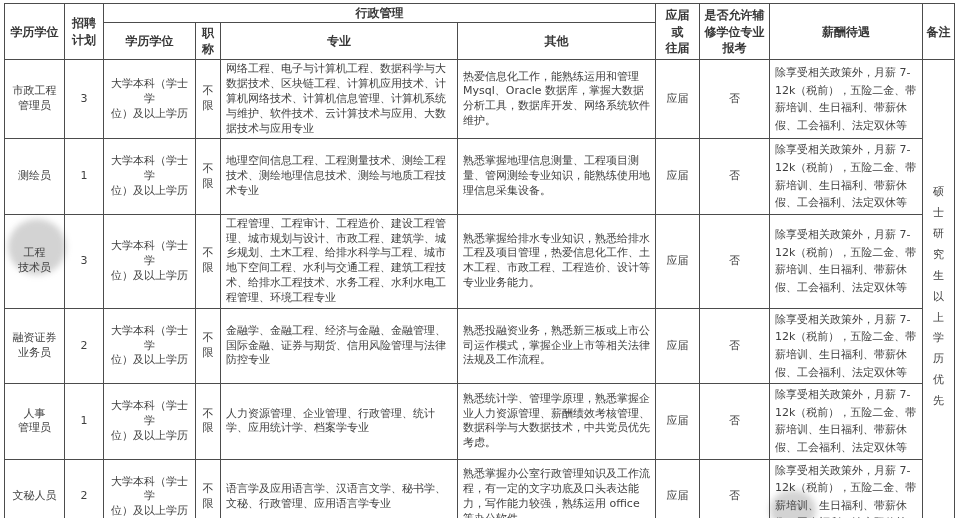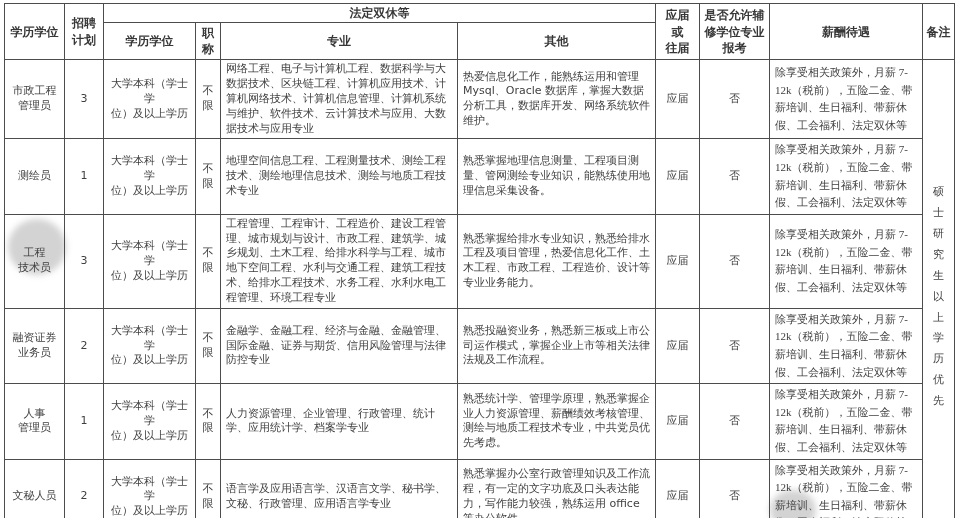--- a/index.html
+++ b/index.html
@@ -31,21 +31,21 @@
     padding:2px 5px;
     font-size:11px;
     line-height:1.35;
   }
   th{
     font-size:12px;font-weight:bold;text-align:center;
     padding:1px 2px;color:#373737;
   }
   td.ctr{text-align:center;padding:2px 3px;}
   td.lft{text-align:left;}
-  td.salary{line-height:1.6;font-family:Liberation Serif, serif;}
+  td.salary{line-height:1.6;}
   td.remark{text-align:center;line-height:1.9;}
   tr.h1{height:18px;}
   tr.h2{height:37px;}
 </style>
 </head>
 <body>
 
 <div id="blob1" class="cursor-blob"></div>
 <div id="blob2" class="cursor-blob"></div>
 
@@ -60,21 +60,21 @@
       <col style="width:44px">
       <col style="width:70px">
     <col style="width:153px">
       <col style="width:32px">
   </colgroup>
   <thead>
     <tr class="h1">
       <th rowspan="2">学历学位</th>
       <th rowspan="2">招聘
 计划</th>
-      <th colspan="4">法定双休等</th>
+      <th colspan="4">行政管理</th>
       <th rowspan="2">应届
 或
 往届</th>
       <th rowspan="2">是否允许辅
 修学位专业
 报考</th>
       <th rowspan="2">薪酬待遇</th>
       <th rowspan="2">备注</th>
     </tr>
     <tr class="h2">
@@ -144,21 +144,21 @@
     </tr>
     <tr style="height:75px">
       <td class="ctr">人事
 管理员</td>
       <td class="ctr">1</td>
       <td class="ctr">大学本科（学士学
 位）及以上学历</td>
       <td class="ctr">不
 限</td>
       <td class="lft">人力资源管理、企业管理、行政管理、统计学、应用统计学、档案学专业</td>
-      <td class="lft">熟悉统计学、管理学原理，熟悉掌握企业人力资源管理、薪酬绩效考核管理、测绘与地质工程技术专业，中共党员优先考虑。</td>
+      <td class="lft">熟悉统计学、管理学原理，熟悉掌握企业人力资源管理、薪酬绩效考核管理、数据科学与大数据技术，中共党员优先考虑。</td>
       <td class="ctr">应届</td>
       <td class="ctr">否</td>
       <td class="lft salary">除享受相关政策外，月薪 7-12k（税前），五险二金、带薪培训、生日福利、带薪休假、工会福利、法定双休等</td>
     </tr>
     <tr style="height:72px">
       <td class="ctr">文秘人员</td>
       <td class="ctr">2</td>
       <td class="ctr">大学本科（学士学
 位）及以上学历</td>
       <td class="ctr">不

